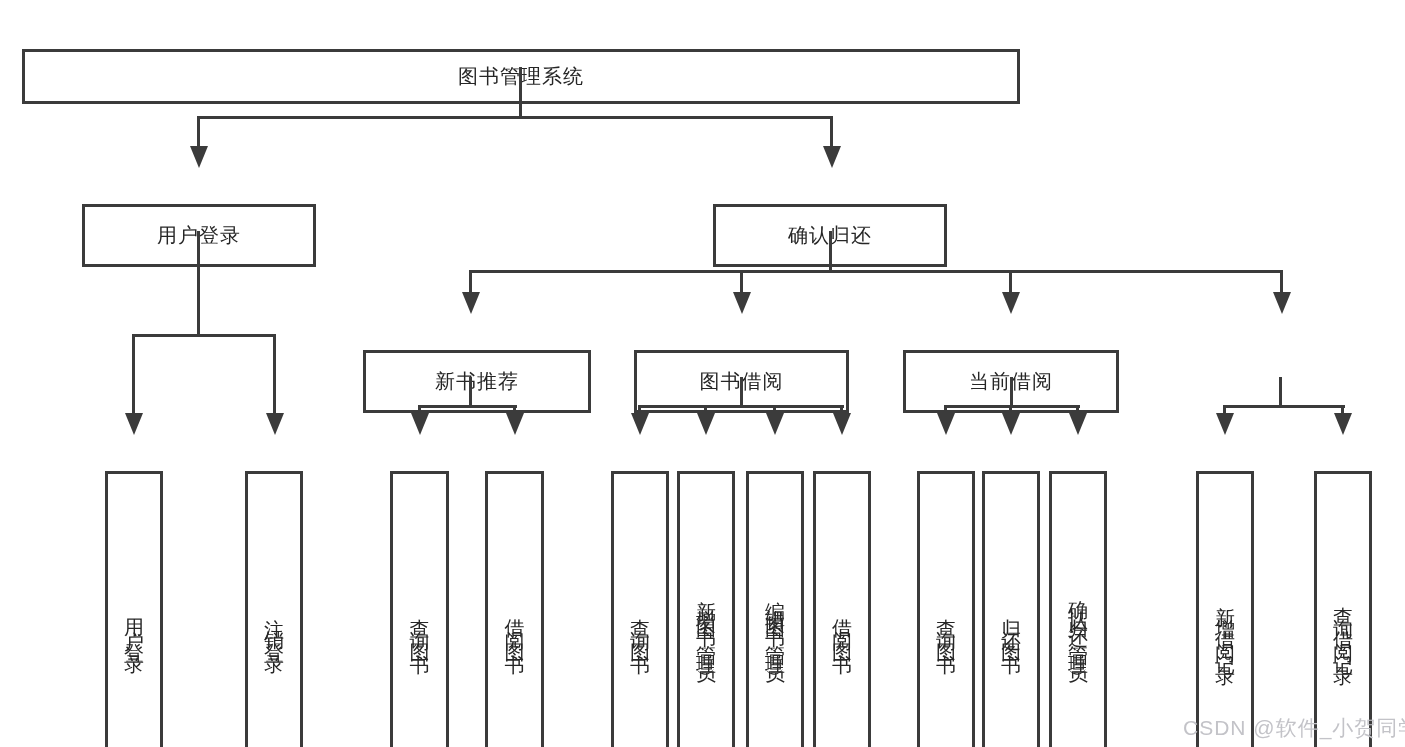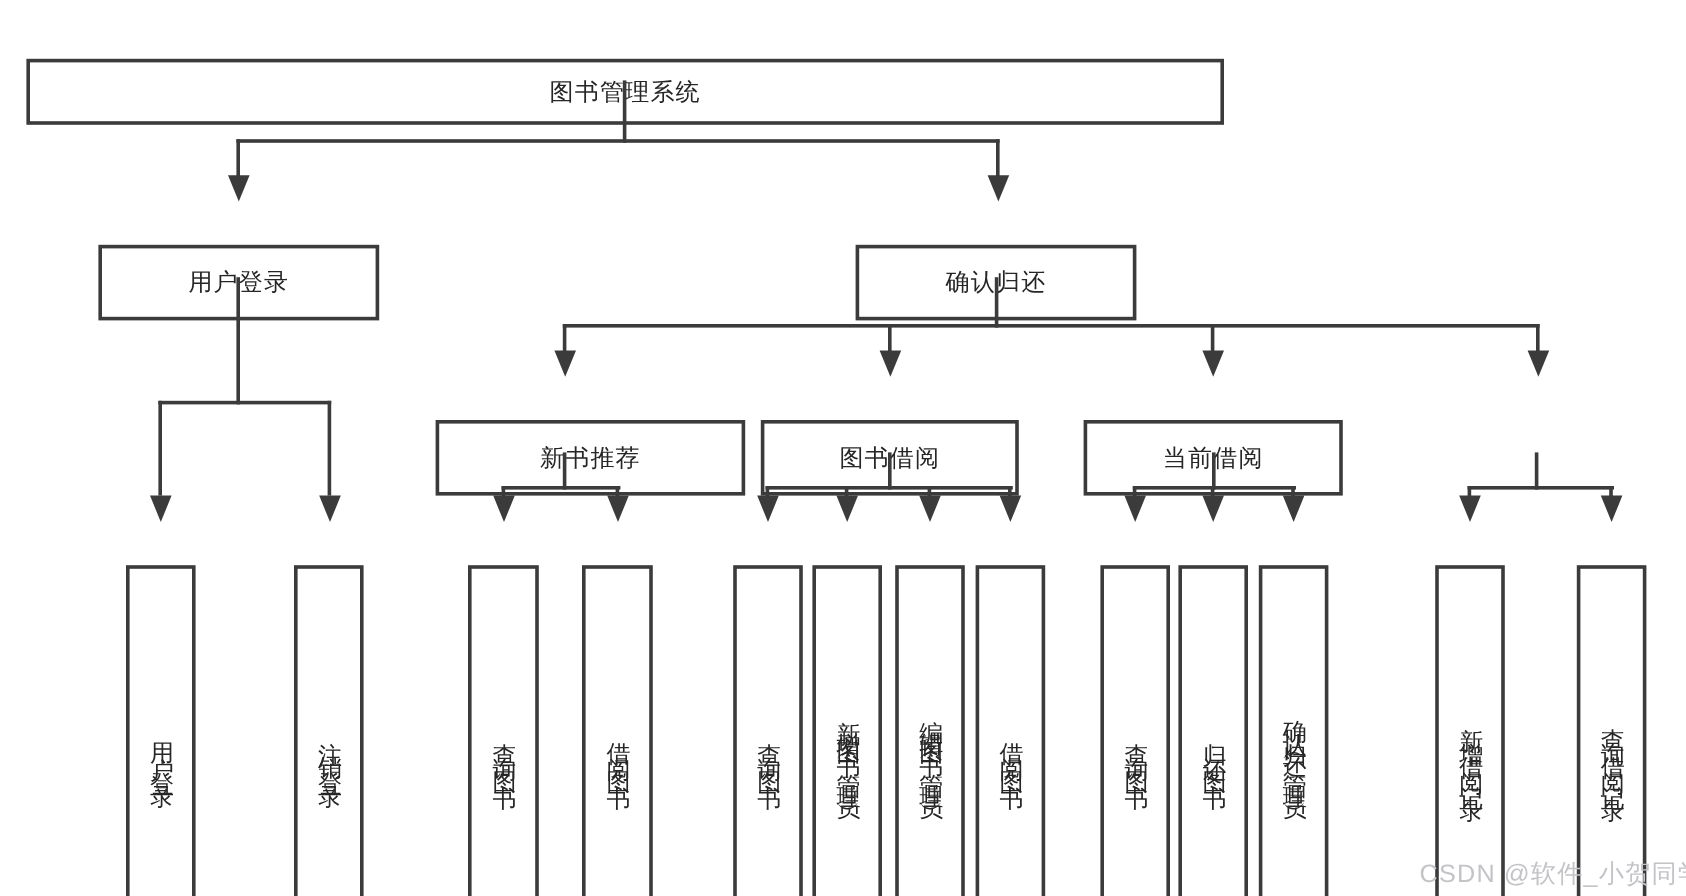--- a/index.html
+++ b/index.html
@@ -65,21 +65,21 @@
   <div class="hline" style="left:469px;top:270px;width:814px"></div>
   <div class="vline" style="left:469px;top:270px;height:24px"></div>
   <div class="vline" style="left:740px;top:270px;height:24px"></div>
   <div class="vline" style="left:1009px;top:270px;height:24px"></div>
   <div class="vline" style="left:1280px;top:270px;height:24px"></div>
   <div class="arrowhead" style="left:462px;top:292px"></div>
   <div class="arrowhead" style="left:733px;top:292px"></div>
   <div class="arrowhead" style="left:1002px;top:292px"></div>
   <div class="arrowhead" style="left:1273px;top:292px"></div>
 
-  <div class="box" style="left:363px;top:314px;width:258px;height:63px">新书推荐</div>
+  <div class="box" style="left:363px;top:314px;width:228px;height:63px">新书推荐</div>
   <div class="box" style="left:903px;top:314px;width:216px;height:63px">当前借阅</div>
   <div class="box" style="left:634px;top:314px;width:215px;height:63px">图书借阅</div>
 
   <div class="vline" style="left:469px;top:377px;height:31px"></div>
   <div class="hline" style="left:418px;top:405px;width:99px"></div>
   <div class="vline" style="left:418px;top:405px;height:10px"></div>
   <div class="vline" style="left:513px;top:405px;height:10px"></div>
   <div class="arrowhead" style="left:411px;top:413px"></div>
   <div class="arrowhead" style="left:506px;top:413px"></div>
 

